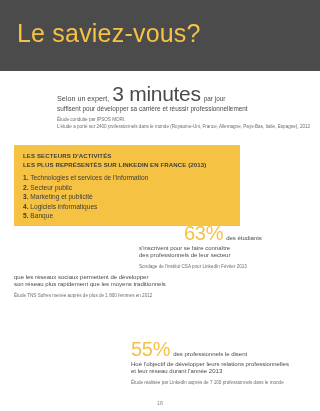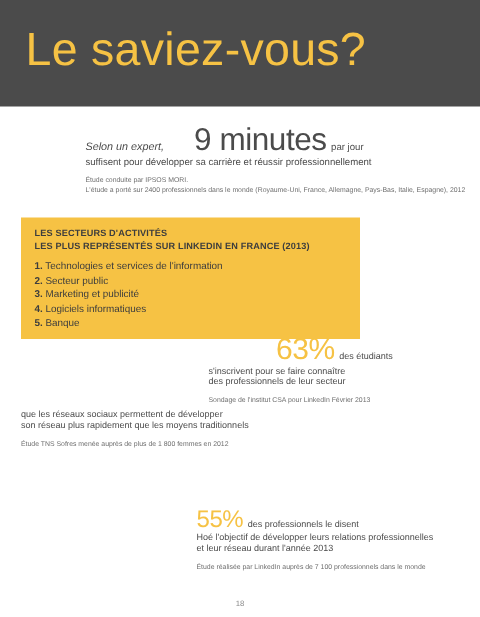--- a/index.html
+++ b/index.html
@@ -26,44 +26,43 @@
     top: 0;
     width: 320px;
     height: 71px;
     background: #4b4b4b;
   }
   .banner-title {
     position: absolute;
     left: 17px;
     top: 18px;
     color: #f6c244;
-    font-size: 31px;
+    font-size: 25px;
     font-weight: normal;
     letter-spacing: 0.2px;
     line-height: 30px;
     white-space: nowrap;
   }
   
   .stat-minutes {
     position: absolute;
     left: 57px;
     top: 82px;
     width: 253px;
   }
   .stat-minutes .line1 {
     display: flex;
     align-items: baseline;
     color: #4b4b4b;
   }
   .stat-minutes .pre {
     font-size: 7.2px;
     color: #4b4b4b;
-    margin-right: 20px;
-    white-space: nowrap;
-    font-style: italic;
+    margin-right: 3px;
+    white-space: nowrap;
   }
   .stat-minutes .big {
     font-size: 21px;
     color: #4b4b4b;
     letter-spacing: -0.3px;
     white-space: nowrap;
   }
   .stat-minutes .post {
     font-size: 6.4px;
     color: #4b4b4b;
@@ -189,21 +188,21 @@
     position: absolute;
     left: 131px;
     top: 338px;
     width: 185px;
   }
   .stat55 .row {
     display: flex;
     align-items: baseline;
   }
   .stat55 .pct {
-    font-size: 16px;
+    font-size: 20px;
     color: #f6c244;
     letter-spacing: -0.3px;
   }
   .stat55 .lbl {
     font-size: 6px;
     color: #4b4b4b;
     margin-left: 3px;
     white-space: nowrap;
   }
   .stat55 .desc {
@@ -234,21 +233,21 @@
 
 <div class="page">
 
   <div class="banner">
     <div class="banner-title">Le saviez-vous?</div>
   </div>
 
   <div class="stat-minutes">
     <div class="line1">
       <span class="pre">Selon un expert,</span>
-      <span class="big">9 minutes</span>
+      <span class="big">3 minutes</span>
       <span class="post">par jour</span>
     </div>
     <div class="line2">suffisent pour développer sa carrière et réussir professionnellement</div>
     <div class="src">Étude conduite par IPSOS MORI.</div>
     <div class="src" style="margin-top:0">L'étude a porté sur 2400 professionnels dans le monde (Royaume-Uni, France, Allemagne, Pays-Bas, Italie, Espagne), 2012</div>
   </div>
 
   <div class="sectors">
     <div class="head">LES SECTEURS D'ACTIVITÉS</div>
     <div class="head">LES PLUS REPRÉSENTÉS SUR LINKEDIN EN FRANCE (2013)</div>

